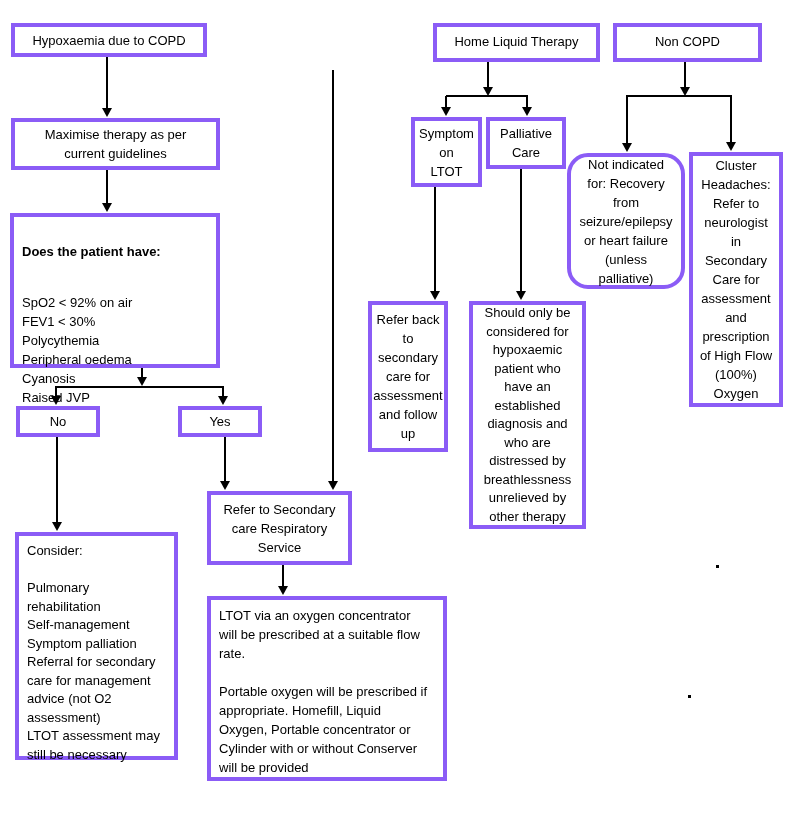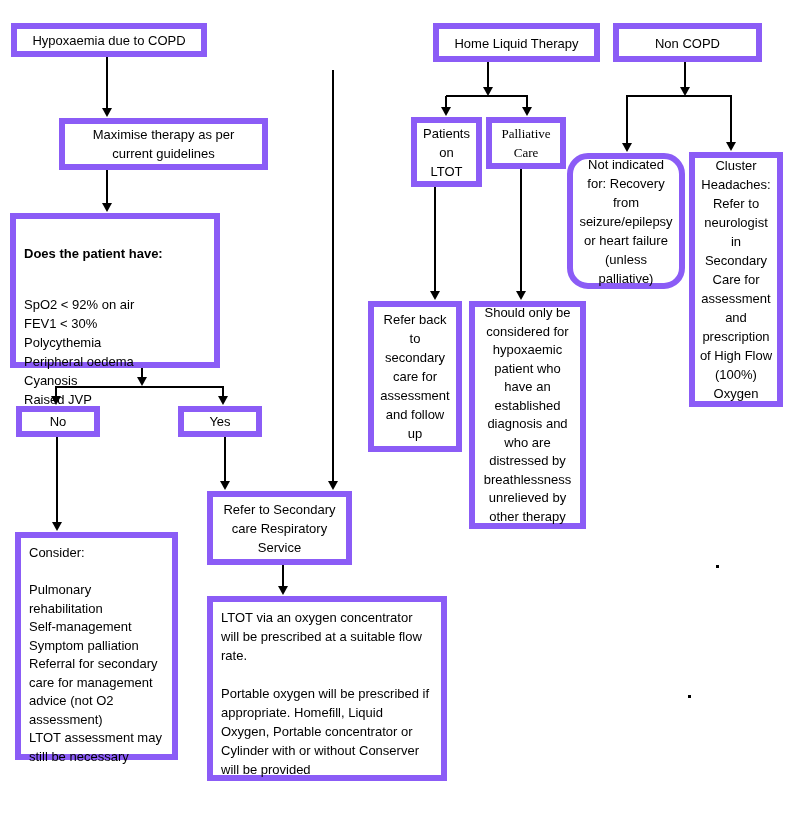--- a/index.html
+++ b/index.html
@@ -7,21 +7,21 @@
     position:relative;
     width:787px;height:815px;
     background:#ffffff;
     font-family:"Liberation Sans", sans-serif;
     color:#000;
     overflow:hidden;
   }
   .node{
     position:absolute;
     box-sizing:border-box;
-    border:6px solid #8b5cf6;
+    border:4px solid #8b5cf6;
     background:#fff;
     font-size:13px;
     line-height:19px;
     white-space:pre-line;
     display:flex;
     align-items:center;
     justify-content:center;
     text-align:center;
     padding:2px 4px;
   }
@@ -49,21 +49,21 @@
 
 <div class="wrap">
 
   <div class="node" style="left:11px;top:23px;width:196px;height:34px;">Hypoxaemia due to COPD</div>
 
 
   <div class="node top" style="left:433px;top:23px;width:167px;height:39px;">Home Liquid Therapy</div>
 
   <div class="node top" style="left:613px;top:23px;width:149px;height:39px;">Non COPD</div>
 
-  <div class="node" style="left:11px;top:118px;width:209px;height:52px;margin-left:48px;">Maximise therapy as per
+  <div class="node" style="left:11px;top:118px;width:209px;height:52px;">Maximise therapy as per
 current guidelines</div>
 
   <div class="node blockleft" style="left:10px;top:213px;width:210px;height:155px;">
     <div class="bold">Does the patient have:</div>
     <div class="criteria">SpO2 &lt; 92% on air
 FEV1 &lt; 30%
 Polycythemia
 Peripheral oedema
 Cyanosis
 Raised JVP</div>
@@ -93,28 +93,28 @@
   <div class="node blockleft" style="left:207px;top:596px;width:240px;height:185px;">LTOT via an oxygen concentrator
 will be prescribed at a suitable flow
 rate.
 
 Portable oxygen will be prescribed if
 appropriate. Homefill, Liquid
 Oxygen, Portable concentrator or
 Cylinder with or without Conserver
 will be provided</div>
 
-  <div class="node" style="left:411px;top:117px;width:71px;height:70px;">Patients
+  <div class="node" style="left:411px;top:117px;width:71px;height:70px;">Symptom
 on
 LTOT</div>
 
-  <div class="node" style="left:486px;top:117px;width:80px;height:52px;font-family:Liberation Serif, serif;">Palliative
+  <div class="node" style="left:486px;top:117px;width:80px;height:52px;">Palliative
 Care</div>
 
-  <div class="node" style="left:368px;top:301px;width:94px;height:151px;">Refer back
+  <div class="node" style="left:368px;top:301px;width:80px;height:151px;">Refer back
 to
 secondary
 care for
 assessment
 and follow
 up</div>
 
   <div class="node tight" style="left:469px;top:301px;width:117px;height:228px;">Should only be
 considered for
 hypoxaemic

